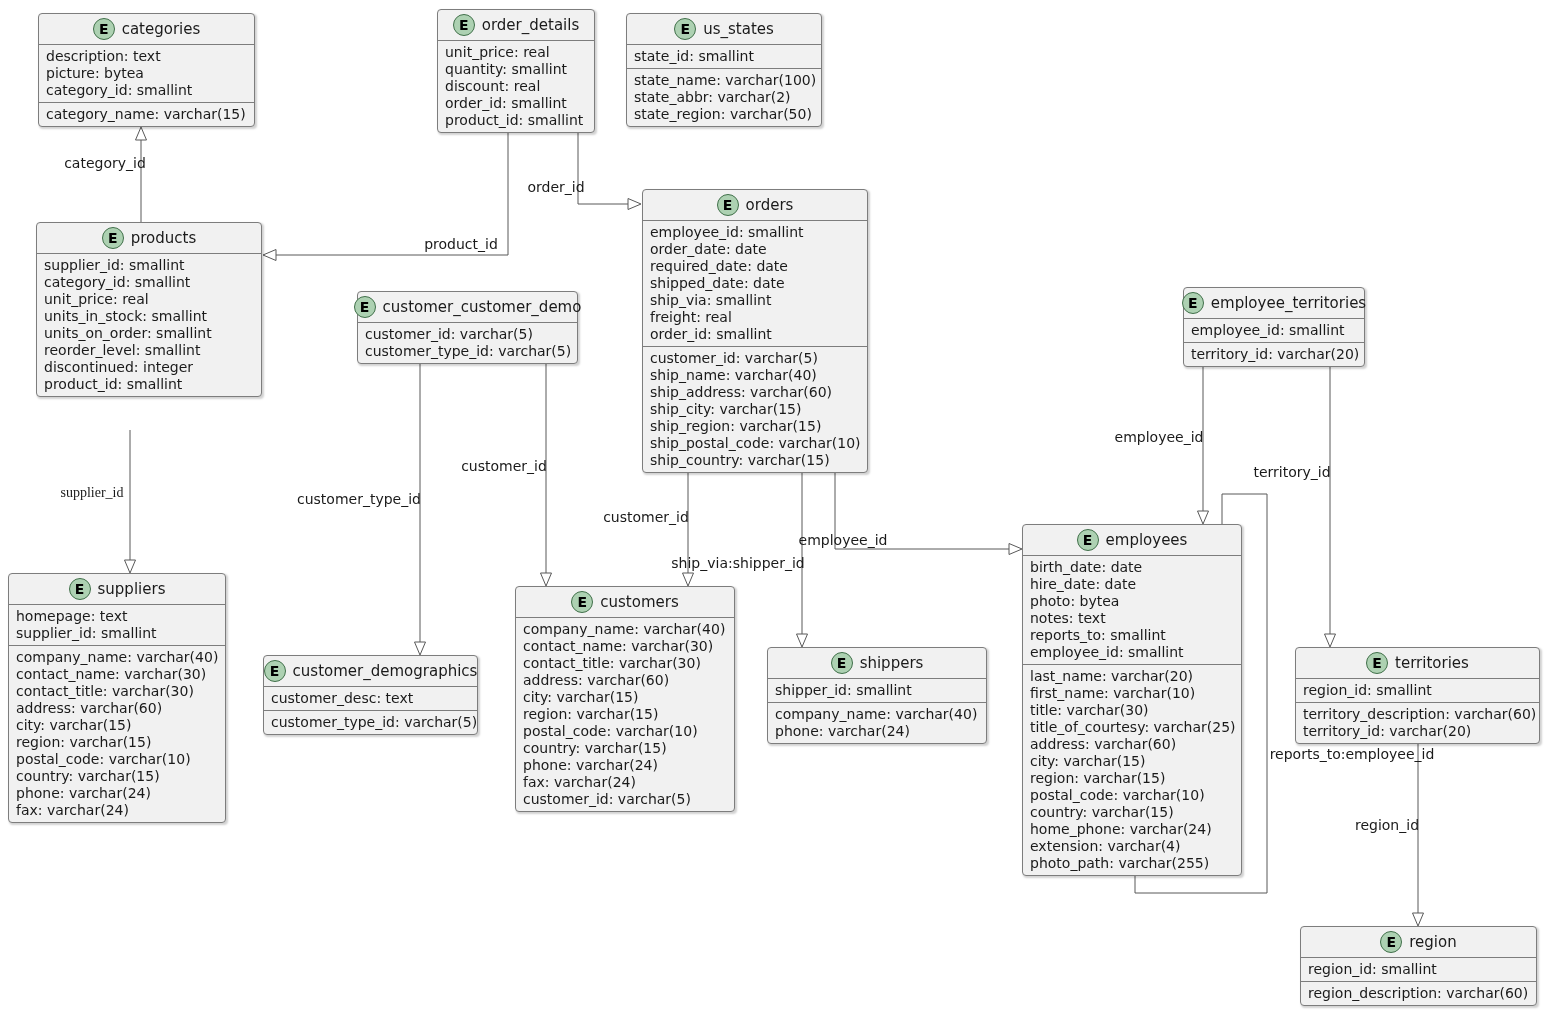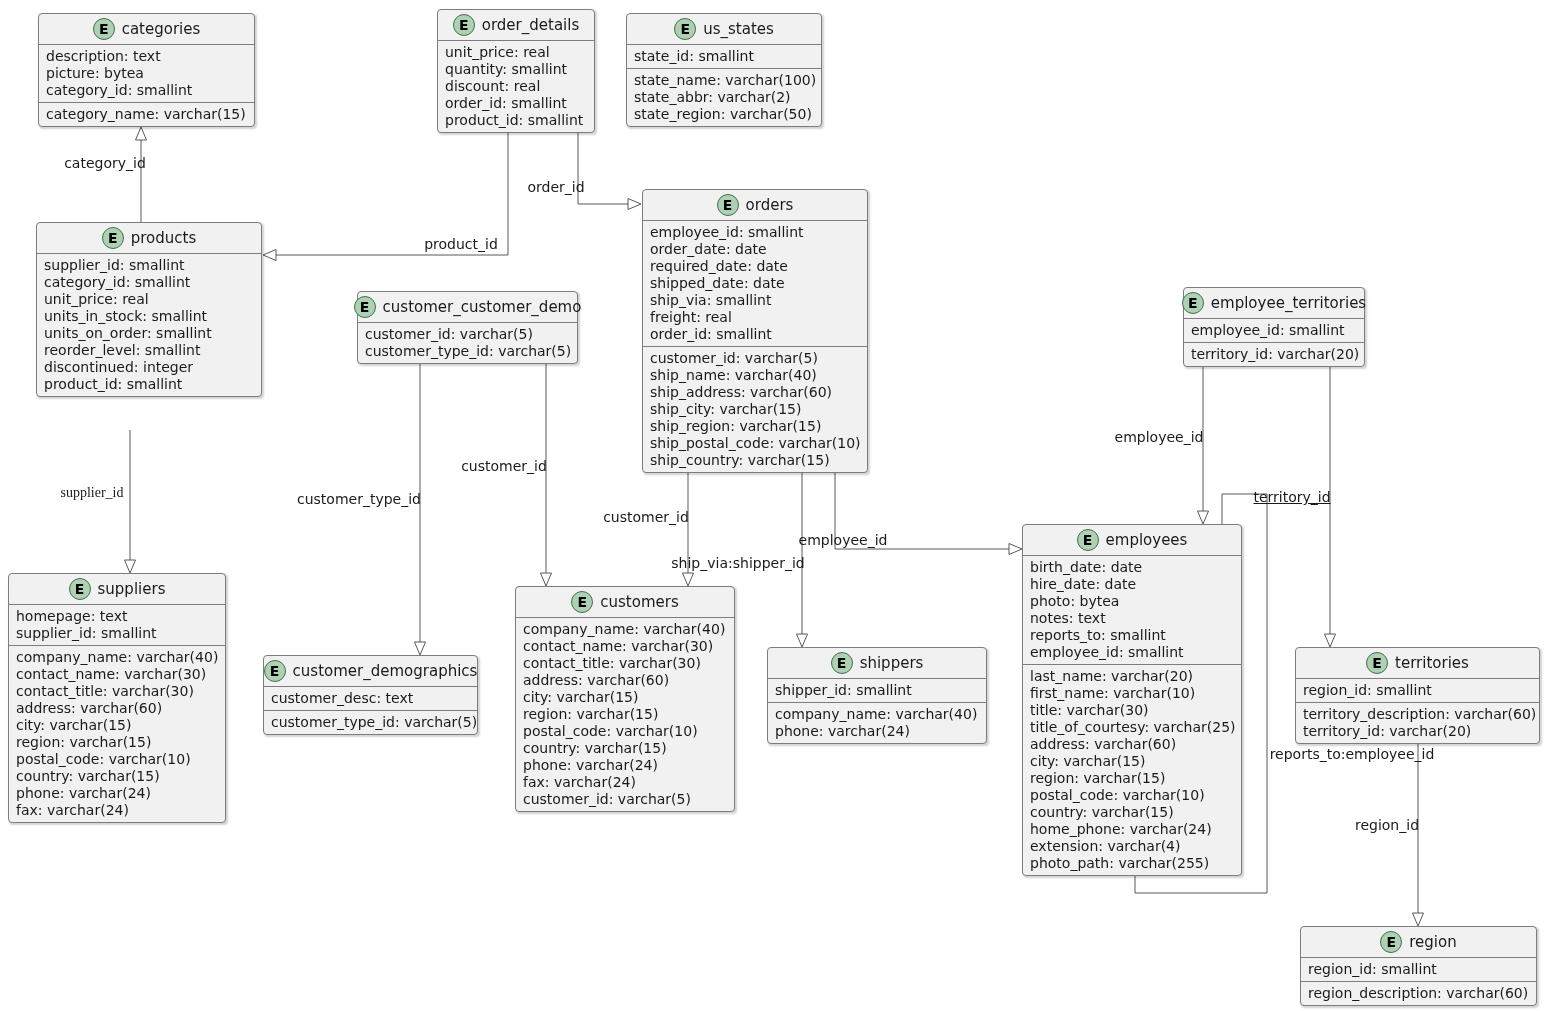--- a/index.html
+++ b/index.html
@@ -292,16 +292,16 @@
     <div class="edge-label" style="left: 105px; top: 163px;">category_id</div>
     <div class="edge-label" style="left: 556px; top: 187px; text-align: right;">order_id</div>
     <div class="edge-label" style="left: 413px; top: 244px; margin-left: 48px;">product_id</div>
     <div class="edge-label" style="left: 92px; top: 493px; font-family: Liberation Serif, serif;">supplier_id</div>
     <div class="edge-label" style="left: 359px; top: 499px;">customer_type_id</div>
     <div class="edge-label" style="left: 504px; top: 466px;">customer_id</div>
     <div class="edge-label" style="left: 646px; top: 517px;">customer_id</div>
     <div class="edge-label" style="left: 738px; top: 563px;">ship_via:shipper_id</div>
     <div class="edge-label" style="left: 843px; top: 540px;">employee_id</div>
     <div class="edge-label" style="left: 1159px; top: 437px;">employee_id</div>
-    <div class="edge-label" style="left: 1292px; top: 497px; text-decoration: underline;">territory_id</div>
+    <div class="edge-label" style="left: 1292px; top: 472px;">territory_id</div>
     <div class="edge-label" style="left: 1387px; top: 825px; text-align: right;">region_id</div>
     <div class="edge-label" style="left: 1352px; top: 754px;">reports_to:employee_id</div>
   </div>
 
 </body></html>

